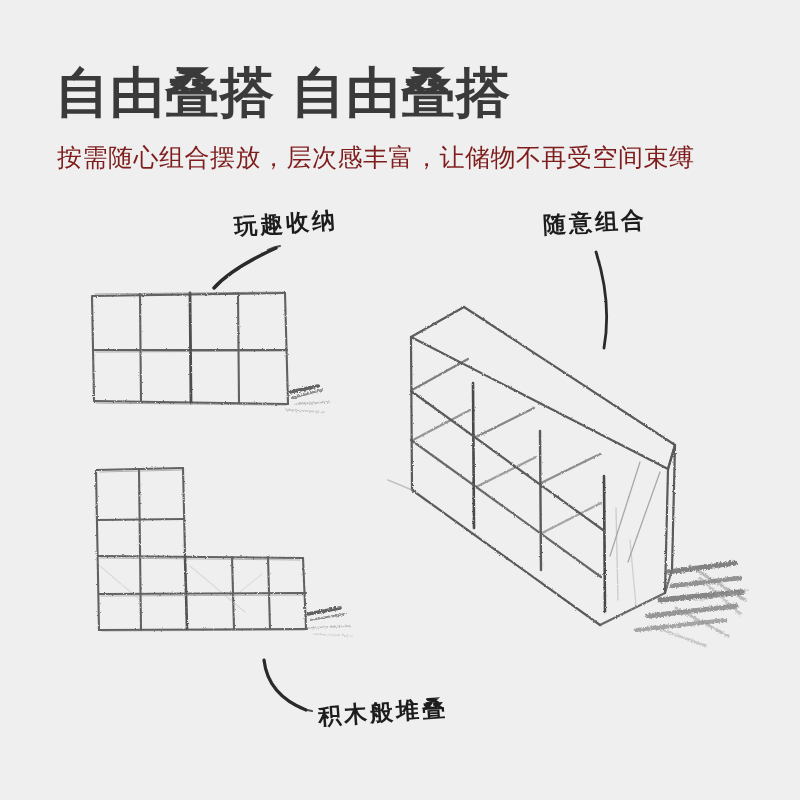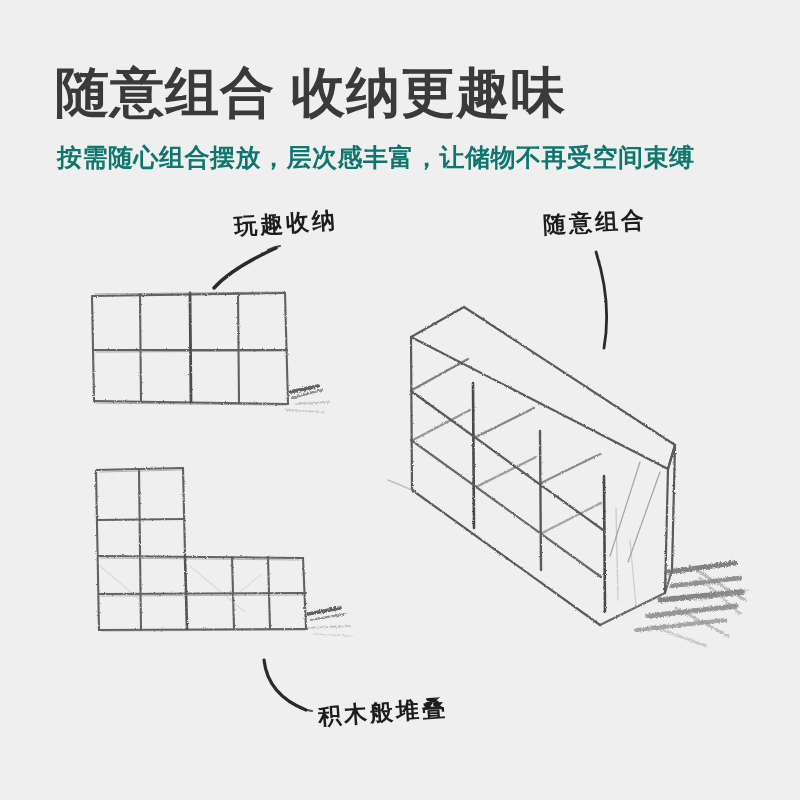--- a/index.html
+++ b/index.html
@@ -32,22 +32,22 @@
     color: #3a3a3a;
     letter-spacing: 1px;
     white-space: nowrap;
   }
   .subhead {
     position: absolute;
     left: 57px;
     top: 142px;
     font-size: 25px;
     line-height: 1.2;
-    font-weight: bold;
-    color: #0f766e;
+    font-weight: normal;
+    color: #7f1d1d;
     letter-spacing: 0.5px;
     white-space: nowrap;
   }
 
   
   .hand-label {
     position: absolute;
     font-family: "DejaVu Sans", sans-serif;
     font-weight: bold;
     color: #1d1d1d;
@@ -225,21 +225,21 @@
         <path d="M596,252 Q612,302 604,348" stroke-width="2.8"></path>
       </g>
 
       <g filter="url(#pencil-soft)" fill="none" stroke="#2a2a2a" stroke-linecap="round">
         <path d="M264,660 Q268,695 306,710" stroke-width="3.2"></path>
         <path d="M300,708 Q306,710 312,711" stroke-width="2.2" opacity="0.8"></path>
       </g>
     </svg>
   </div>
 
-  <div class="headline">随意组合 收纳更趣味</div>
+  <div class="headline">自由叠搭 自由叠搭</div>
 
   <div class="subhead">按需随心组合摆放，层次感丰富，让储物不再受空间束缚</div>
 
   <div class="hand-label l-toy">玩趣收纳</div>
 
   <div class="hand-label l-combo">随意组合</div>
 
   <div class="hand-label l-stack">积木般堆叠</div>
 
 </div>

